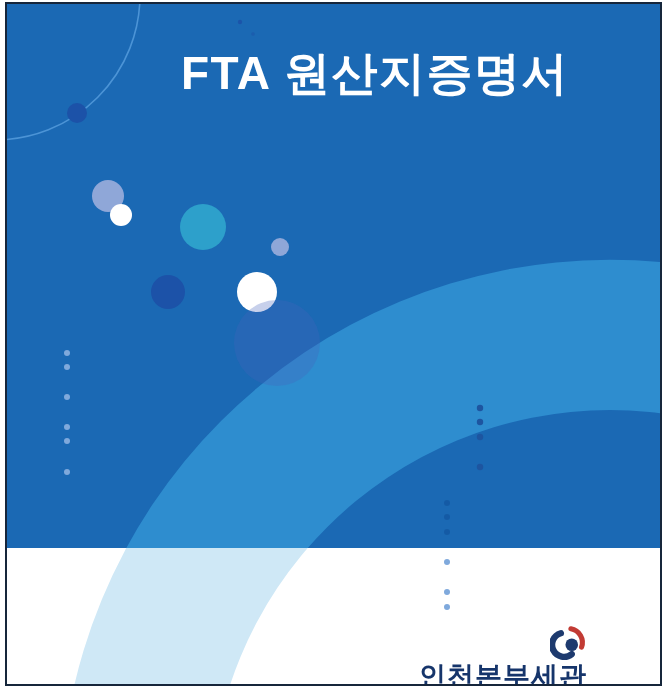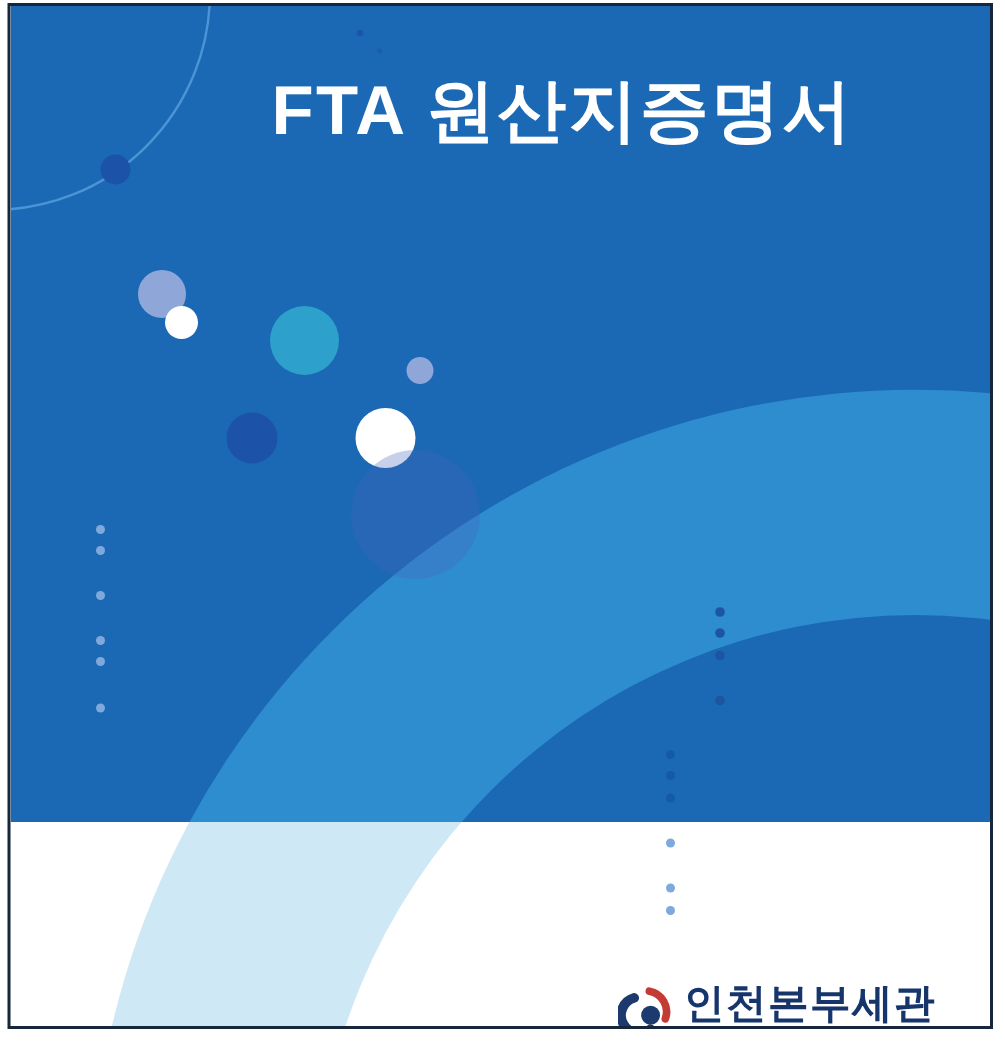--- a/index.html
+++ b/index.html
@@ -13,21 +13,21 @@
     background:#ffffff;overflow:hidden;
   }
   .cover-art{position:absolute;left:0;top:0;width:653px;height:680px;display:block;}
   .title-block{
     position:absolute;left:174px;top:40px;z-index:5;
     color:var(--title-text,#ffffff);
     font-size:46px;line-height:58px;font-weight:800;letter-spacing:1.5px;
     white-space:nowrap;text-rendering:optimizeLegibility;
   }
   .publisher{
-    position:absolute;left:405px;top:650px;z-index:6;display:flex;align-items:flex-start;
+    position:absolute;left:405px;top:618px;z-index:6;display:flex;align-items:flex-end;flex-direction:column;
   }
   .emblem{width:37px;height:37px;display:block;margin-top:2px;}
   .publisher-text{margin-left:7px;}
   .org-ko{
     color:var(--logo-text-navy,#16356B);font-size:27px;font-weight:600;
     letter-spacing:1px;line-height:30px;white-space:nowrap;
   }
   .org-en{
     color:var(--logo-text-gray,#66707E);font-size:11px;font-weight:600;
     letter-spacing:0.3px;margin-top:1px;white-space:nowrap;

